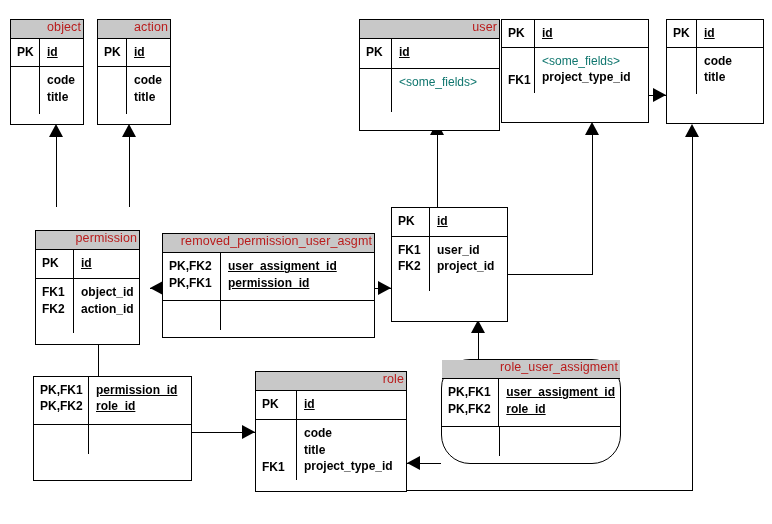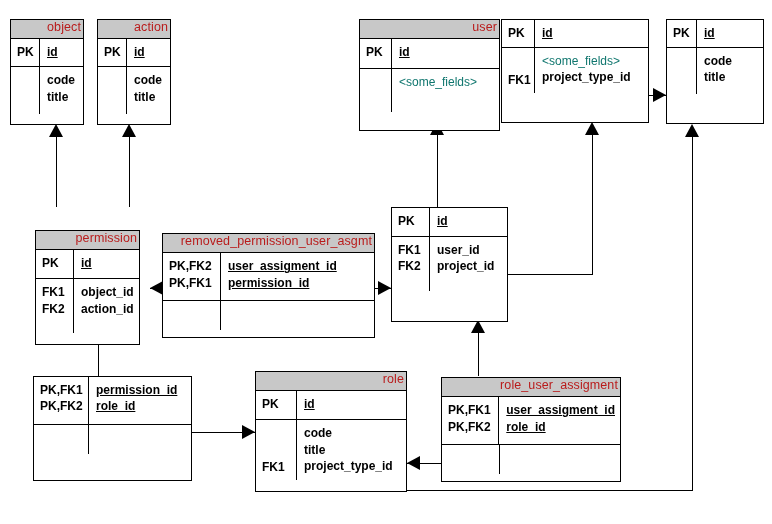--- a/index.html
+++ b/index.html
@@ -316,21 +316,21 @@
     <div class="ent-row" style="height:60px;">
       <div class="key-col" style="width:41px;">FK1</div>
       <div class="attr-col">
           <span class="attr-line">code</span>
           <span class="attr-line">title</span>
           <span class="attr-line">project_type_id</span>
         </div>
     </div>
   </div>
 
-  <div class="entity" style="left:441px; top:377px; width:180px; height:105px;">
+  <div class="entity" style="left:441px; top:359px; width:180px; height:105px;border-radius:29px;">
     <div class="ent-title">role_user_assigment</div>
     <div class="ent-row" style="height:48px;">
       <div class="key-col topalign" style="width:58px;">PK,FK1
 PK,FK2</div>
       <div class="attr-col">
           <span class="attr-line u">user_assigment_id</span>
           <span class="attr-line u">role_id</span>
         </div>
     </div>
     <div class="ent-row empty-row" style="height:29px;">

